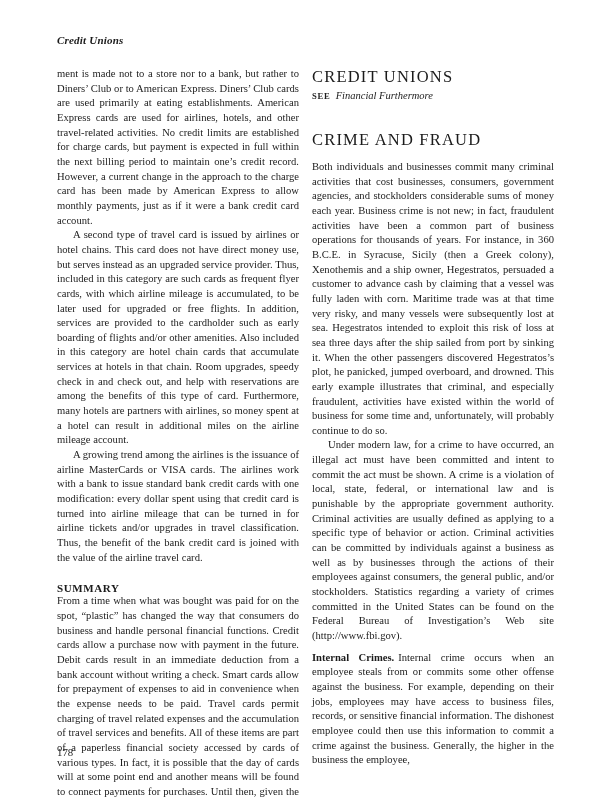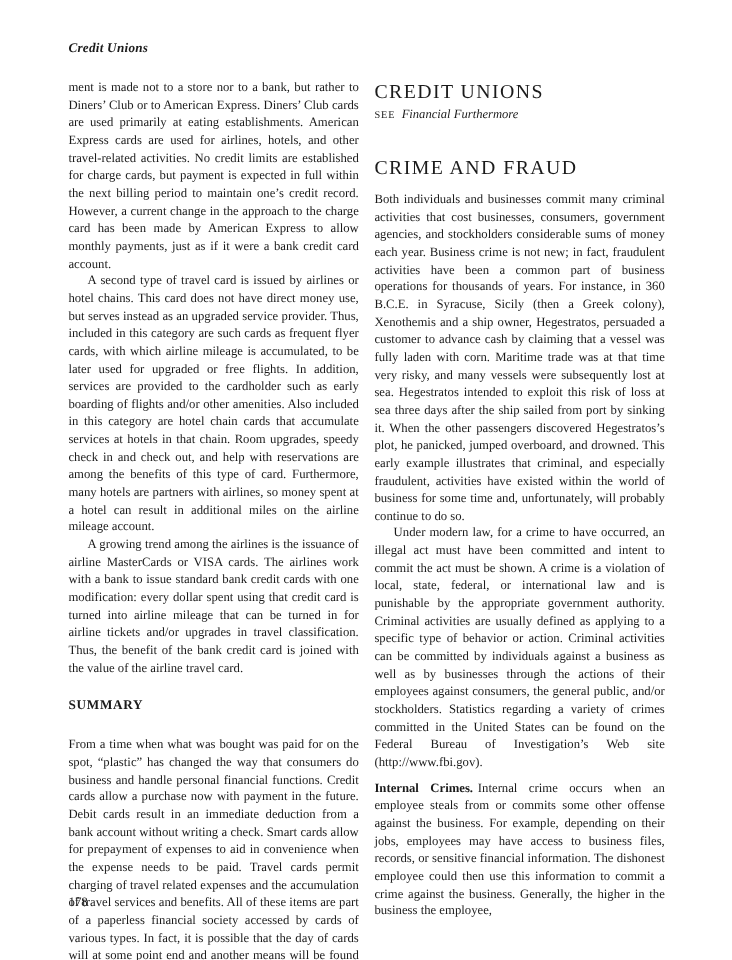--- a/index.html
+++ b/index.html
@@ -35,35 +35,35 @@
     line-height:14.65px;
     text-align:justify;
     margin:0;
   }
   .body-text + .body-text{text-indent:16px;}
   .no-indent{text-indent:0 !important;}
   .sec-heading{
     font-size:11px;
     font-weight:bold;
     letter-spacing:0.6px;
-    margin:17px 0 20px 0;
+    margin:17px 0 0 0;
   }
   .article-title{
     font-size:16.5px;
     letter-spacing:1.2px;
     font-weight:500;
     margin:0 0 3px 0;
   }
   .see-line{
     font-size:10.5px;
     margin:0;
   }
   .see-label{
     font-size:8.6px;
-    font-weight:normal;
+    font-weight:bold;
     letter-spacing:0.8px;
     margin-right:5px;
   }
   .see-ref{font-style:italic;}
   .title-gap{height:29px;}
   .after-title-gap{height:7px;}
   .subsection-title{
     font-size:11px;
     font-weight:bold;
     letter-spacing:0.5px;

